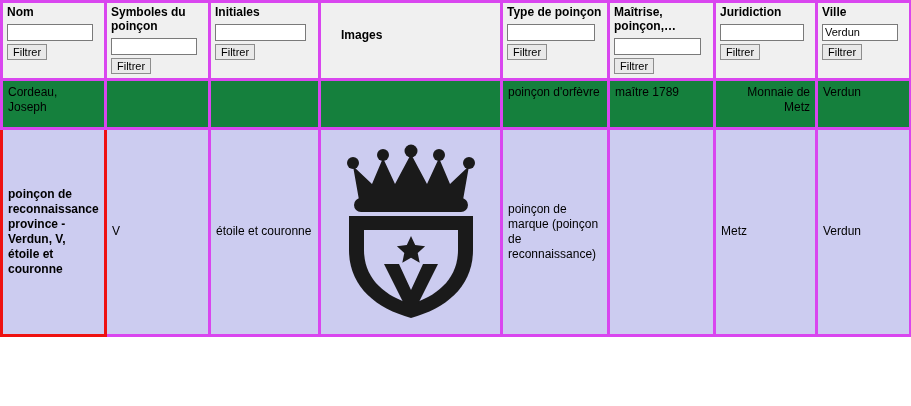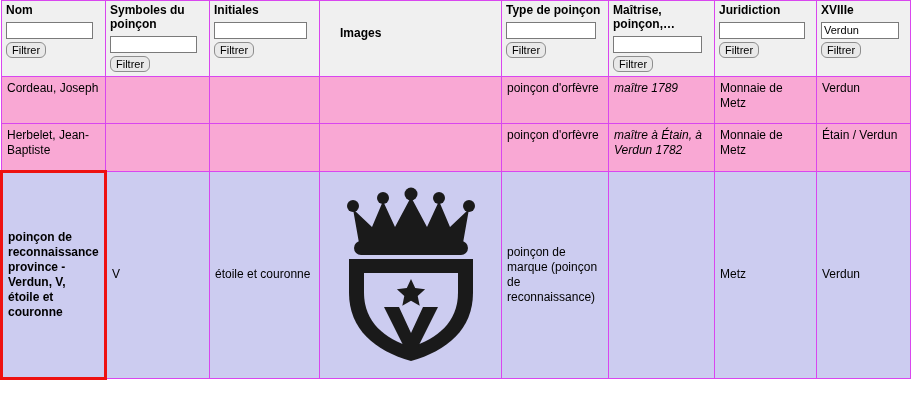--- a/index.html
+++ b/index.html
@@ -14,21 +14,21 @@
     font-size: 12px;
     color: #000000;
     overflow: hidden;
   }
   table.grid {
     border-collapse: collapse;
     width: 911px;
     table-layout: fixed;
   }
   table.grid td, table.grid th {
-    border: 1px solid #d946ef;
+    border: 3px solid #d946ef;
     vertical-align: top;
     padding: 4px 5px;
     font-weight: normal;
     font-size: 12px;
     line-height: 1.25;
   }
   
   tr.header-row th {
     background: #f0f0f0;
     text-align: left;
@@ -53,43 +53,43 @@
     background: #ffffff;
     margin-bottom: 3px;
     height: 17px;
   }
   .filter-btn {
     font-family: "Liberation Sans", sans-serif;
     font-size: 11px;
     padding: 1px 5px;
     border: 1px solid #8d8d8d;
     background: #e9e9e9;
-    border-radius: 6px;
+    border-radius: 0;
     cursor: pointer;
   }
   .images-head {
     font-weight: bold;
     display: block;
     padding-top: 22px;
     padding-left: 16px;
   }
   
   tr.data-row td {
-    background: #f9a8d4;
+    background: #15803d;
   }
   td.c-nom {
     font-weight: bold;
     background: #e8ecf8;
   }
   td.c-initiales { background: #ffffff; }
   td.c-symboles { background: #e8ecf8; }
   td.c-images { background: #ffffff; }
   td.c-type { background: #e8ecf8; }
-  td.c-maitrise { background: #ffffff; font-style: italic; }
-  td.c-juridiction { background: #e8ecf8; }
+  td.c-maitrise { background: #ffffff; }
+  td.c-juridiction { background: #e8ecf8; text-align: right; }
   td.c-ville { background: #ffffff; }
 
   tr.data-row.short td { height: 38px; }
 
   
   tr.highlight-row td {
     background: #ccccf0;
     height: 196px;
     vertical-align: top;
   }
@@ -158,47 +158,37 @@
       <span class="col-head-label">Maîtrise, poinçon,…</span>
       <input class="filter-input" type="text" value="" style="">
       <button class="filter-btn">Filtrer</button>
     </th>
     <th>
       <span class="col-head-label">Juridiction</span>
       <input class="filter-input" type="text" value="" style="">
       <button class="filter-btn">Filtrer</button>
     </th>
     <th>
-      <span class="col-head-label">XVIIIe</span>
+      <span class="col-head-label">Ville</span>
       <input class="filter-input" type="text" value="Verdun" style="">
       <button class="filter-btn">Filtrer</button>
     </th>
   </tr>
 
   <tr class="data-row short">
     <td class="c-nom">Cordeau, Joseph</td>
     <td class="c-initiales"></td>
     <td class="c-symboles"></td>
     <td class="c-images"></td>
     <td class="c-type">poinçon d'orfèvre</td>
     <td class="c-maitrise">maître 1789</td>
     <td class="c-juridiction">Monnaie de Metz</td>
     <td class="c-ville">Verdun</td>
   </tr>
 
-  <tr class="data-row short">
-    <td class="c-nom">Herbelet, Jean-Baptiste</td>
-    <td class="c-initiales"></td>
-    <td class="c-symboles"></td>
-    <td class="c-images"></td>
-    <td class="c-type">poinçon d'orfèvre</td>
-    <td class="c-maitrise">maître à Étain, à Verdun 1782</td>
-    <td class="c-juridiction">Monnaie de Metz</td>
-    <td class="c-ville">Étain / Verdun</td>
-  </tr>
 
 
   <tr class="highlight-row">
     <td class="c-nom">poinçon de reconnaissance province - Verdun, V, étoile et couronne</td>
     <td class="mid">V</td>
     <td class="mid">étoile et couronne</td>
     <td class="c-images markcell">
       <span class="mark-wrap">
         <svg width="160" height="180" viewBox="0 0 160 180" aria-hidden="true">
           <g fill="#1a1a1a">

